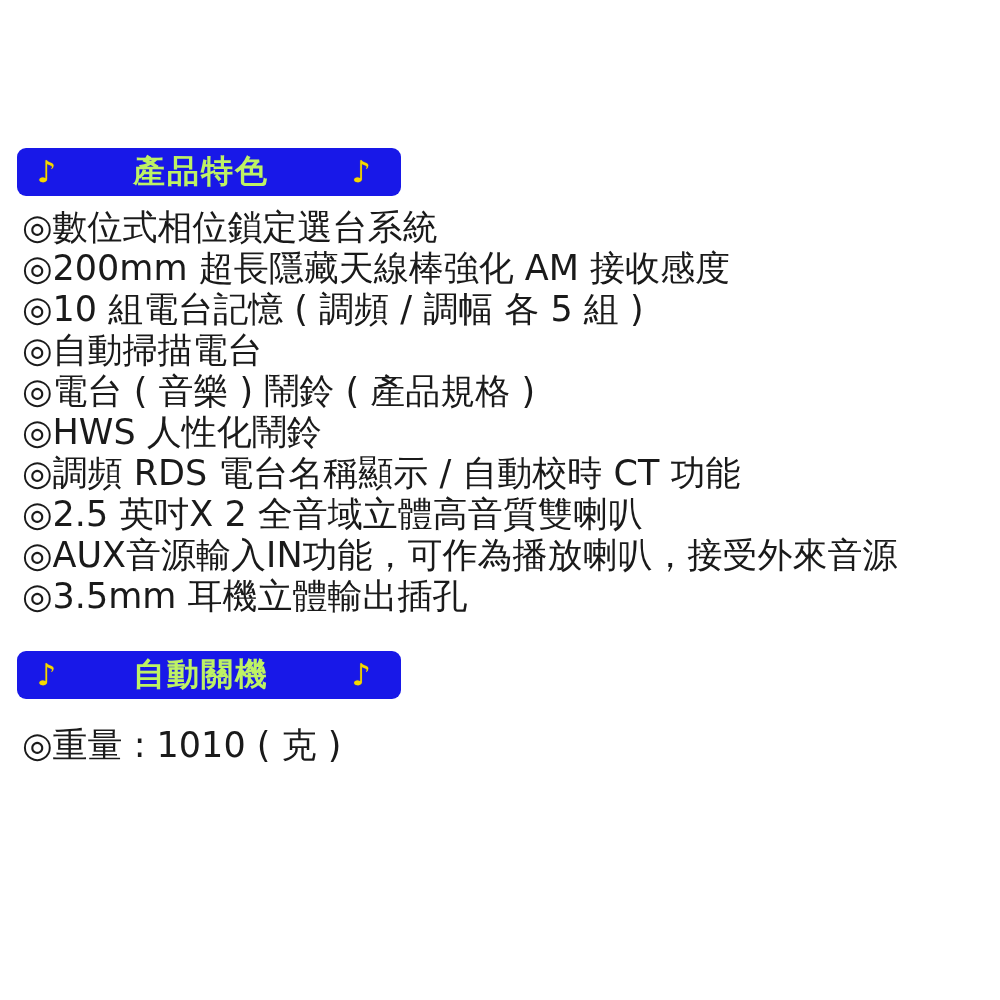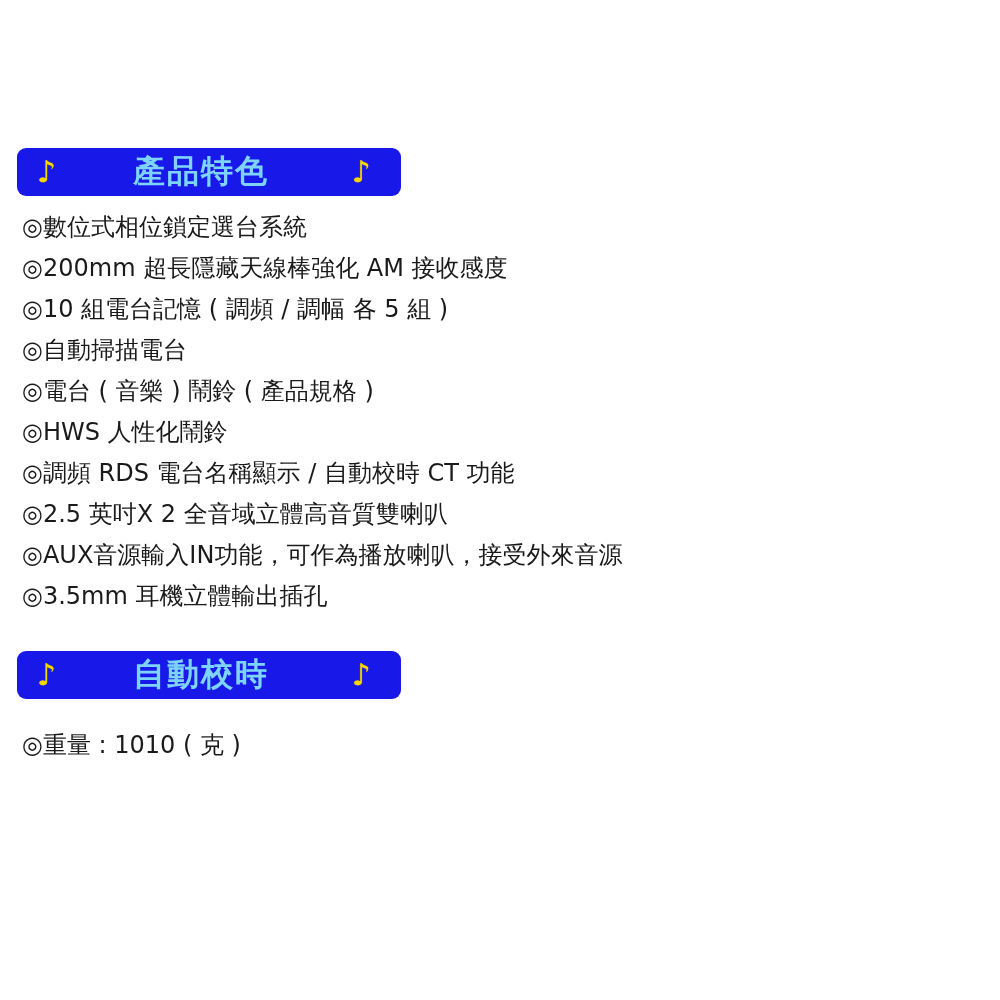--- a/index.html
+++ b/index.html
@@ -40,37 +40,37 @@
     font-family: "DejaVu Sans", sans-serif;
     font-size: 30px;
     line-height: 1;
     text-shadow: 0 0 1px #b39b00;
   }
   .banner .note.left { margin-left: 6px; }
   .banner .note.right { margin-right: 16px; }
   .banner .banner-title {
     flex: 1;
     text-align: center;
-    color: #7dd3fc;
+    color: #bef264;
     font-size: 32px;
     font-weight: bold;
     letter-spacing: 2px;
     font-family: "DejaVu Sans", "Liberation Sans", sans-serif;
     margin-left: -6px;
   }
 
   
   .list {
     margin: 0;
     padding: 0;
     list-style: none;
   }
   .list li {
     display: block;
-    font-size: 24px;
+    font-size: 35px;
     line-height: 41px;
     color: #1a1a1a;
     font-family: "DejaVu Sans", "Liberation Sans", sans-serif;
     white-space: nowrap;
     letter-spacing: 0px;
   }
 
   #features-list { margin-top: 11px; margin-left: 22px; }
   #specs-list { margin-top: 26px; margin-left: 22px; }
 
@@ -99,21 +99,21 @@
     <li>◎調頻 RDS 電台名稱顯示 / 自動校時 CT 功能</li>
     <li>◎2.5 英吋X 2 全音域立體高音質雙喇叭</li>
     <li>◎AUX音源輸入IN功能，可作為播放喇叭，接受外來音源</li>
     <li>◎3.5mm 耳機立體輸出插孔</li>
   </ul>
 
   <div class="spacer-specs"></div>
 
   <div class="banner">
     <span class="note left">♪</span>
-    <span class="banner-title">自動校時</span>
+    <span class="banner-title">自動關機</span>
     <span class="note right">♪</span>
   </div>
 
   <ul class="list" id="specs-list">
     <li>◎重量 : 1010 ( 克 )</li>
   </ul>
 
 </div>
 
 </body></html>

